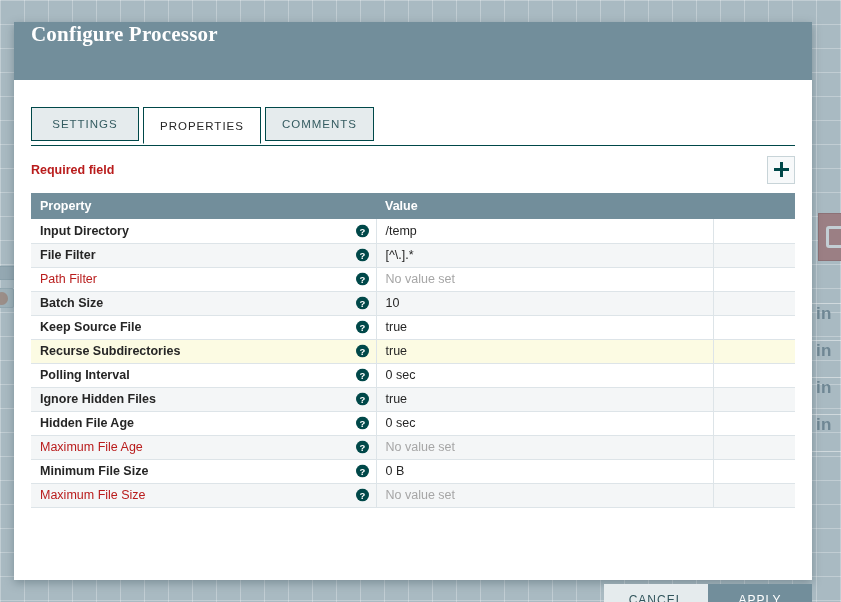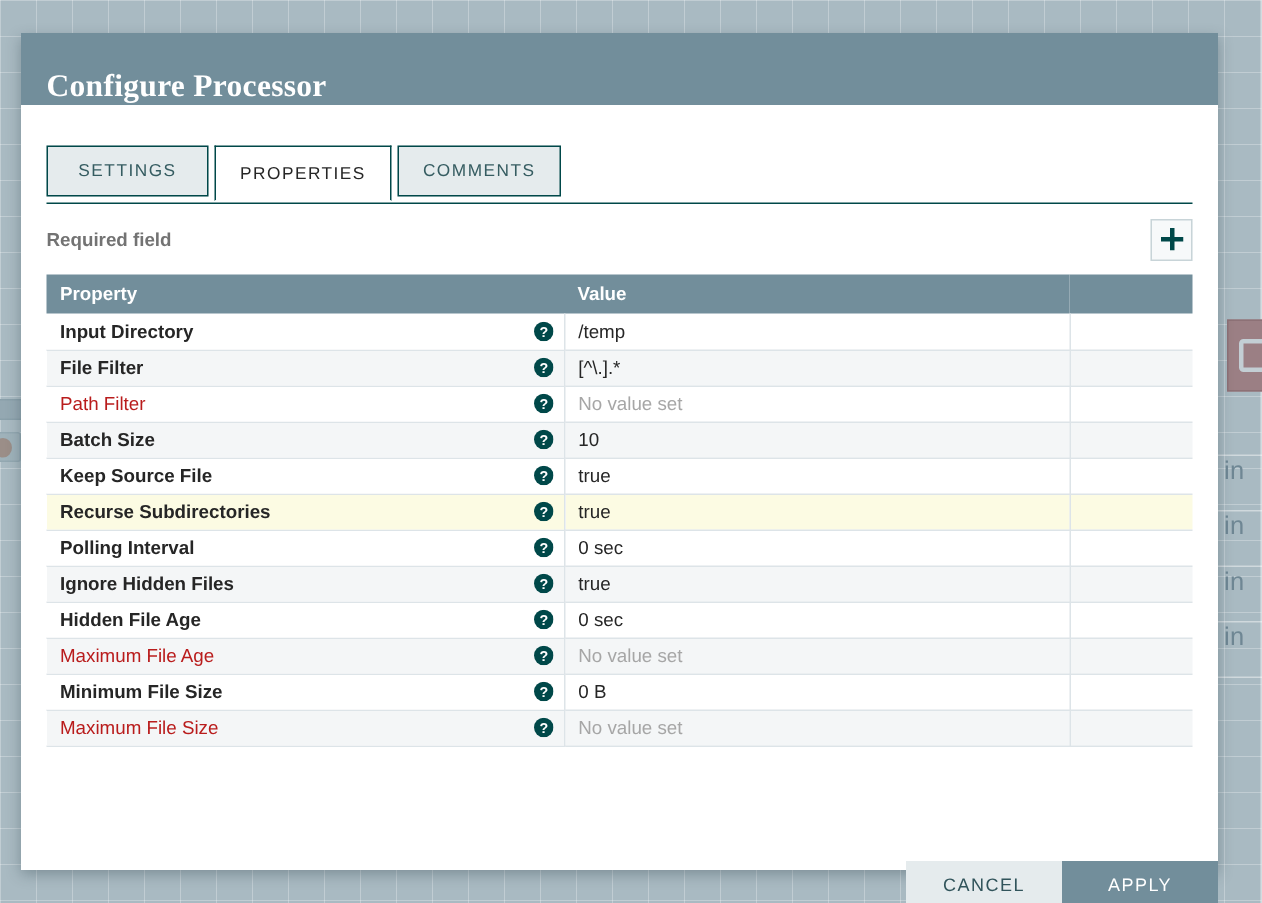--- a/index.html
+++ b/index.html
@@ -42,21 +42,21 @@
     width: 9px; height: 9px;
     background:#9b7f84;
     border-left:3px solid #c3ced4;
     border-top:3px solid #c3ced4;
   }
   .conn-label {
     position: absolute;
     left: 816px;
     color: #6f8794;
     font-size: 17px;
-    font-weight: 400;
+    font-weight: 700;
     letter-spacing: .2px;
   }
   .conn-band {
     position: absolute;
     left: 812px; width: 40px; height: 1px;
     background: rgba(255,255,255,.45);
   }
   
   #node-left-a {
     position: absolute; left: -14px; top: 266px;
@@ -77,24 +77,24 @@
 
   
   #dialog {
     position: absolute;
     left: 14px; top: 22px;
     width: 798px; height: 558px;
     background: #ffffff;
     box-shadow: 0 3px 9px rgba(40,60,70,.35);
   }
   #dialog-header {
-    height: 48px;
+    height: 58px;
     background: #728e9b;
     display: flex;
-    align-items: flex-end;
+    align-items: flex-start;
     padding: 0 0 0 17px;
   }
   #dialog-title {
     color: #ffffff;
     font-family: "Liberation Serif", serif;
     font-size: 21px;
     font-weight: 700;
     letter-spacing: .2px;
   }
   #dialog-body {
@@ -147,21 +147,21 @@
   
   #req-row {
     height: 47px;
     display: flex;
     align-items: center;
     justify-content: space-between;
   }
   #req-label {
     font-size: 12.5px;
     font-weight: 700;
-    color: #737373;
+    color: #b91c1c;
   }
   #add-property-button {
     width: 28px; height: 28px;
     background: #f7f9fa;
     border: 1px solid #c8d4d8;
     display: flex;
     align-items: center;
     justify-content: center;
     cursor: pointer;
   }

